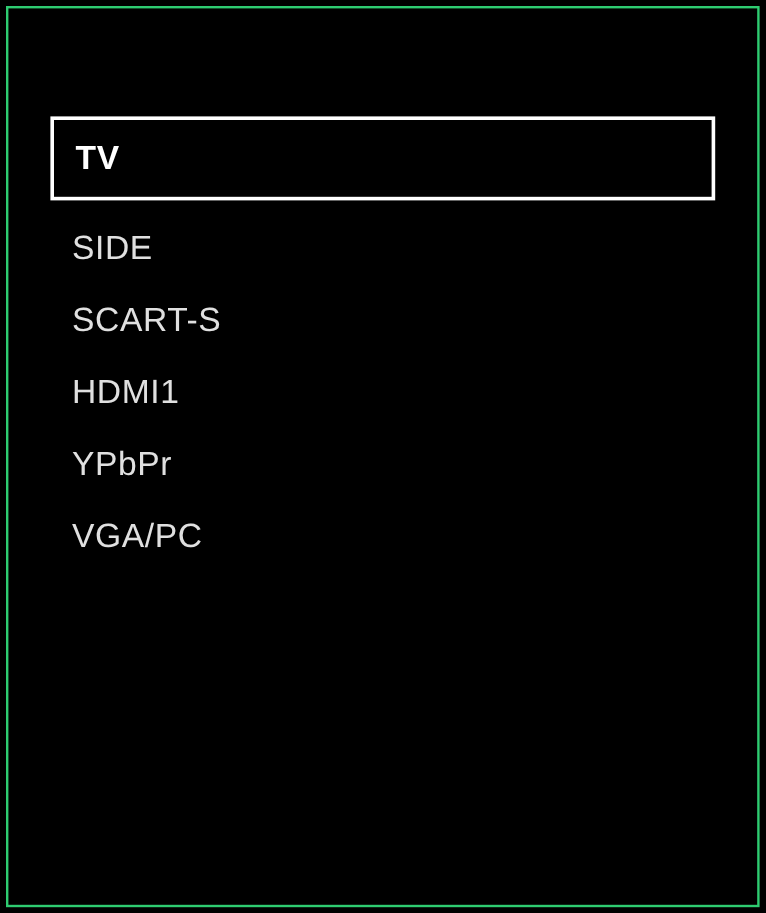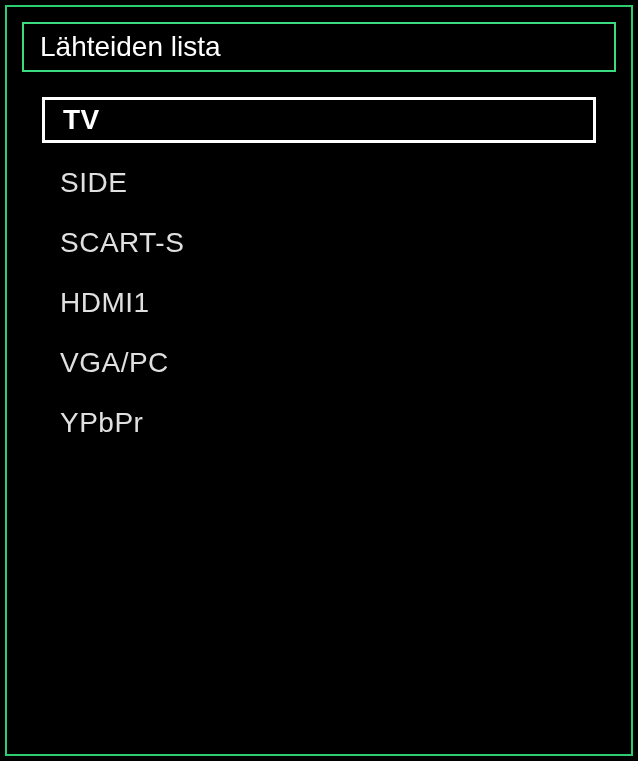--- a/index.html
+++ b/index.html
@@ -59,45 +59,42 @@
       padding: 10px 18px;
       margin-bottom: 8px;
       cursor: pointer;
       letter-spacing: 0.5px;
     }
     
     .source-item.selected {
       border: 3px solid #fff;
       color: #fff;
       font-weight: bold;
-      padding: 4px 18px;
+      padding: 16px 18px;
       margin-bottom: 14px;
     }
   </style>
 </head>
 <body>
 
 <div class="outer-frame">
-  <div class="title-bar">
-    <span class="title-text">Lähteiden lista</span>
-  </div>
 
   <div class="content-area">
     <div class="source-item selected">
       <span>TV</span>
     </div>
     <div class="source-item">
       <span>SIDE</span>
     </div>
     <div class="source-item">
       <span>SCART-S</span>
     </div>
     <div class="source-item">
       <span>HDMI1</span>
     </div>
     <div class="source-item">
-      <span>VGA/PC</span>
+      <span>YPbPr</span>
     </div>
     <div class="source-item">
-      <span>YPbPr</span>
+      <span>VGA/PC</span>
     </div>
   </div>
 </div>
 
 </body></html>

